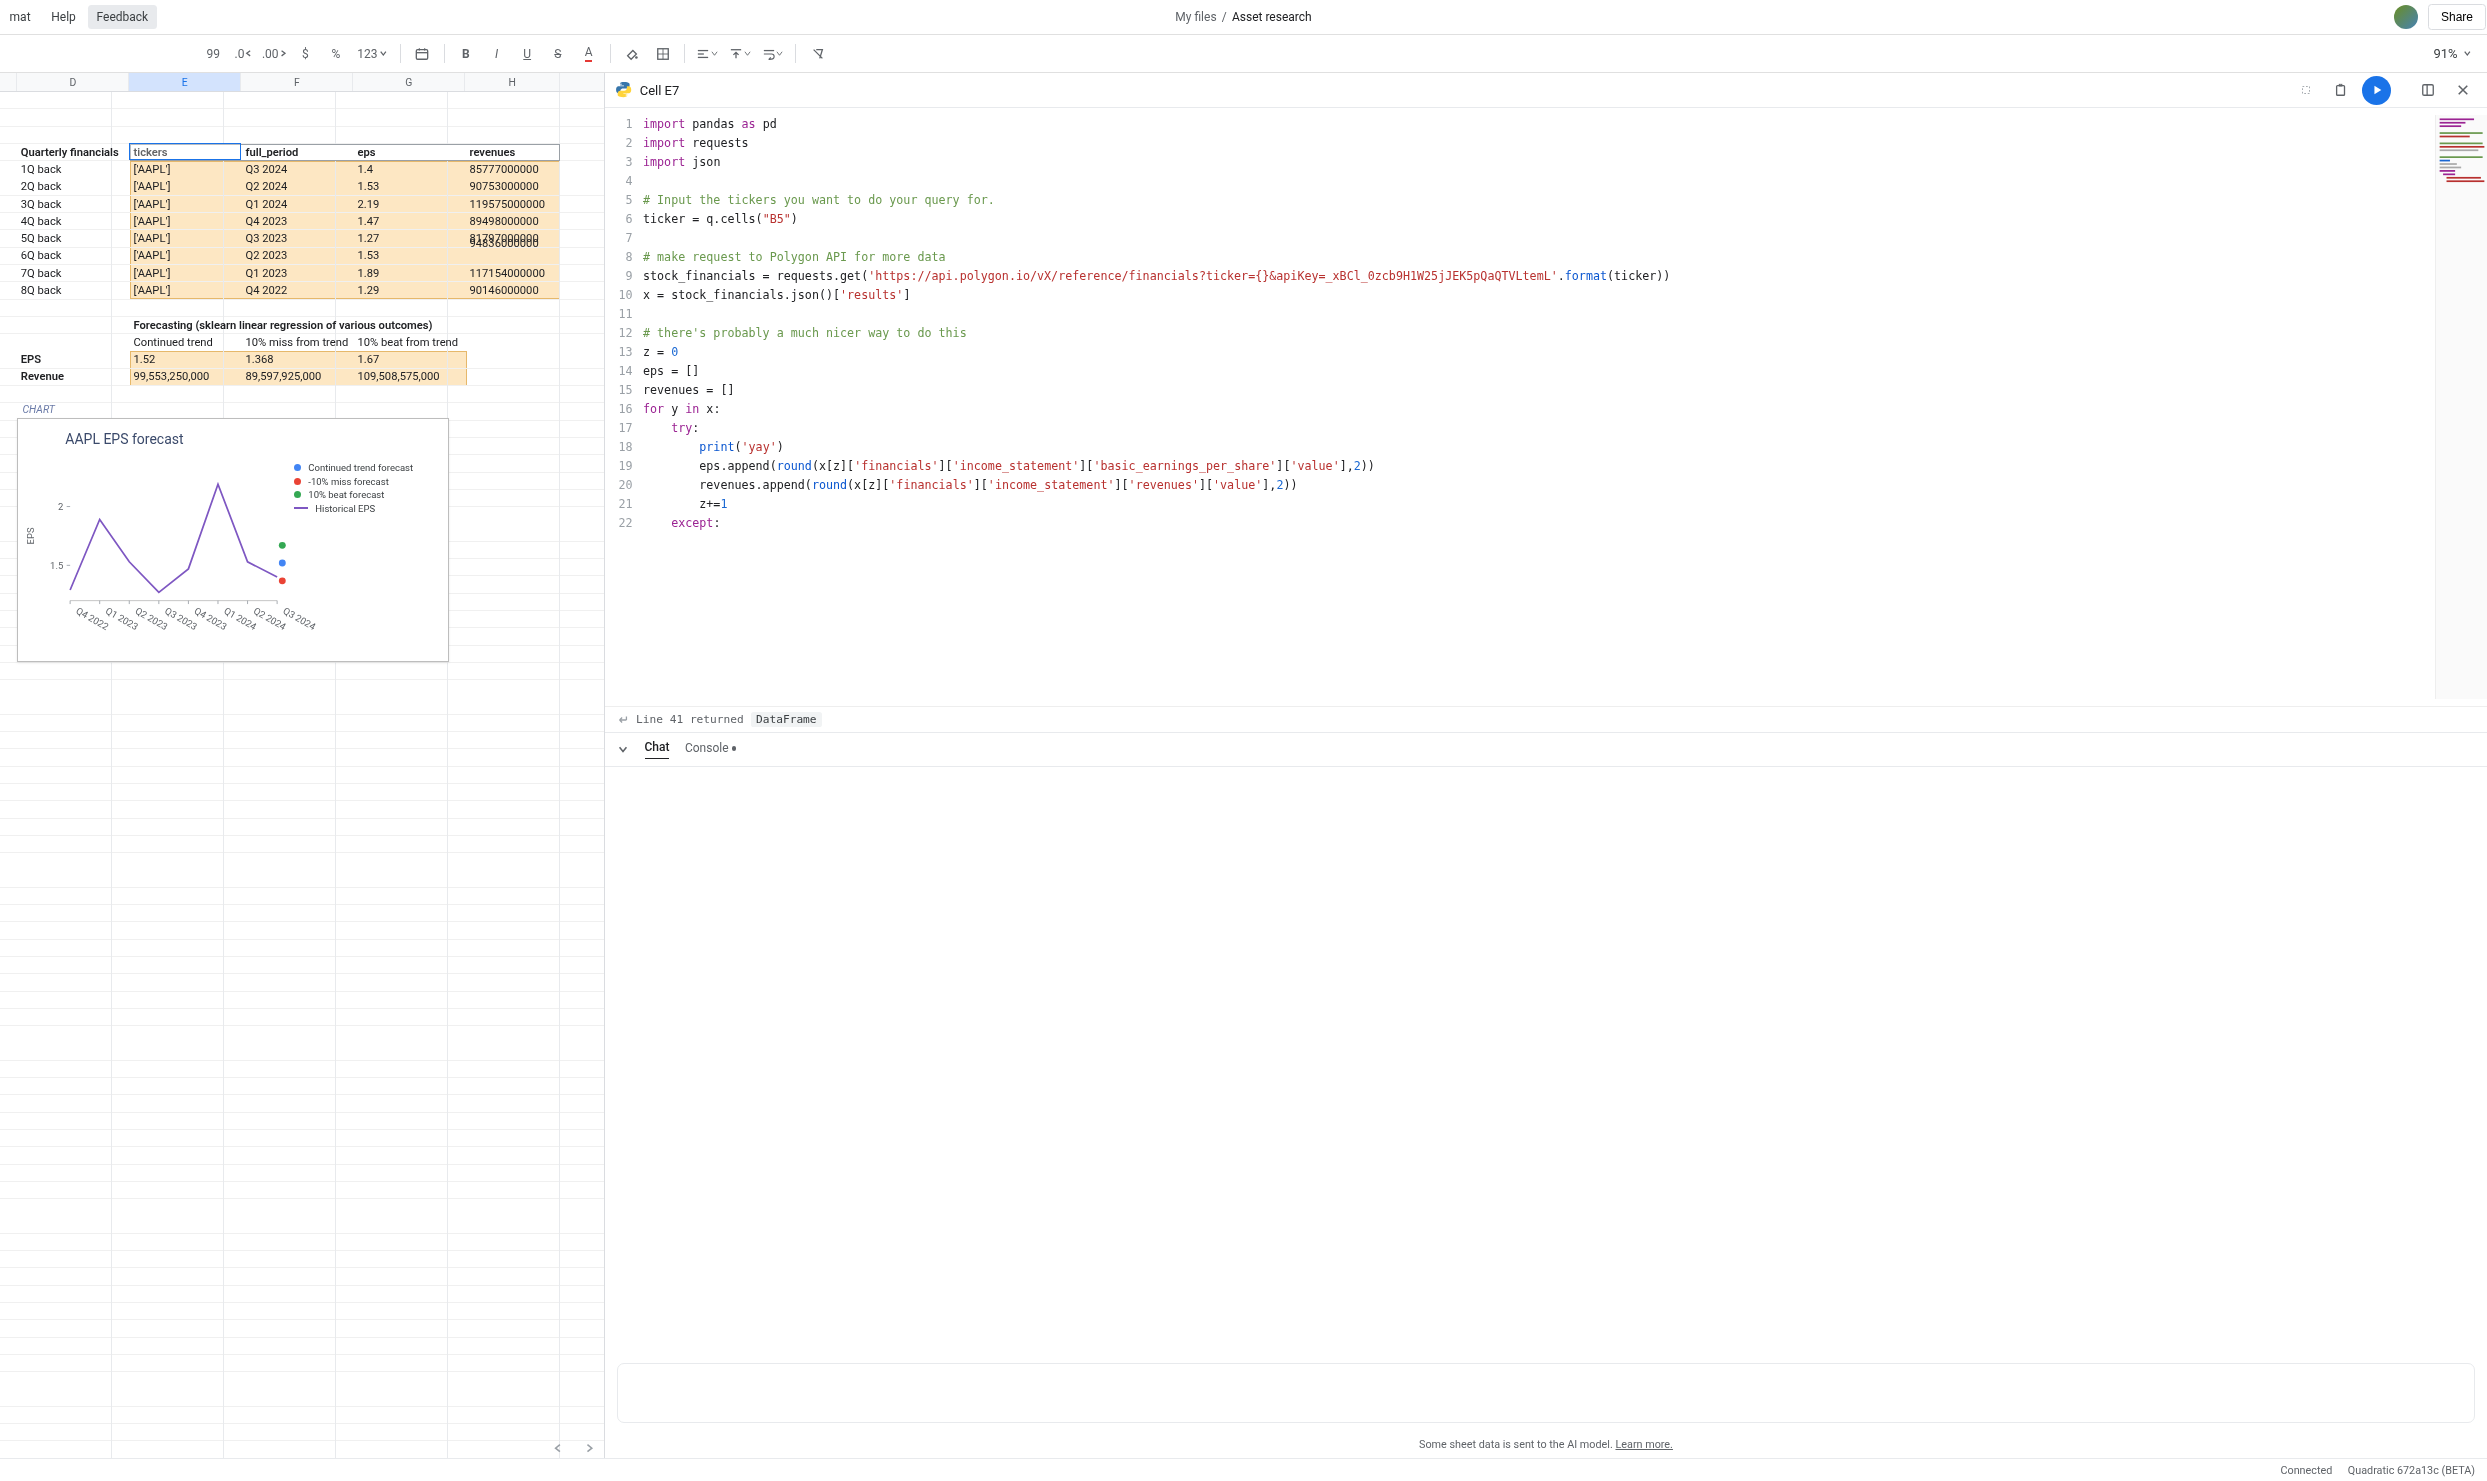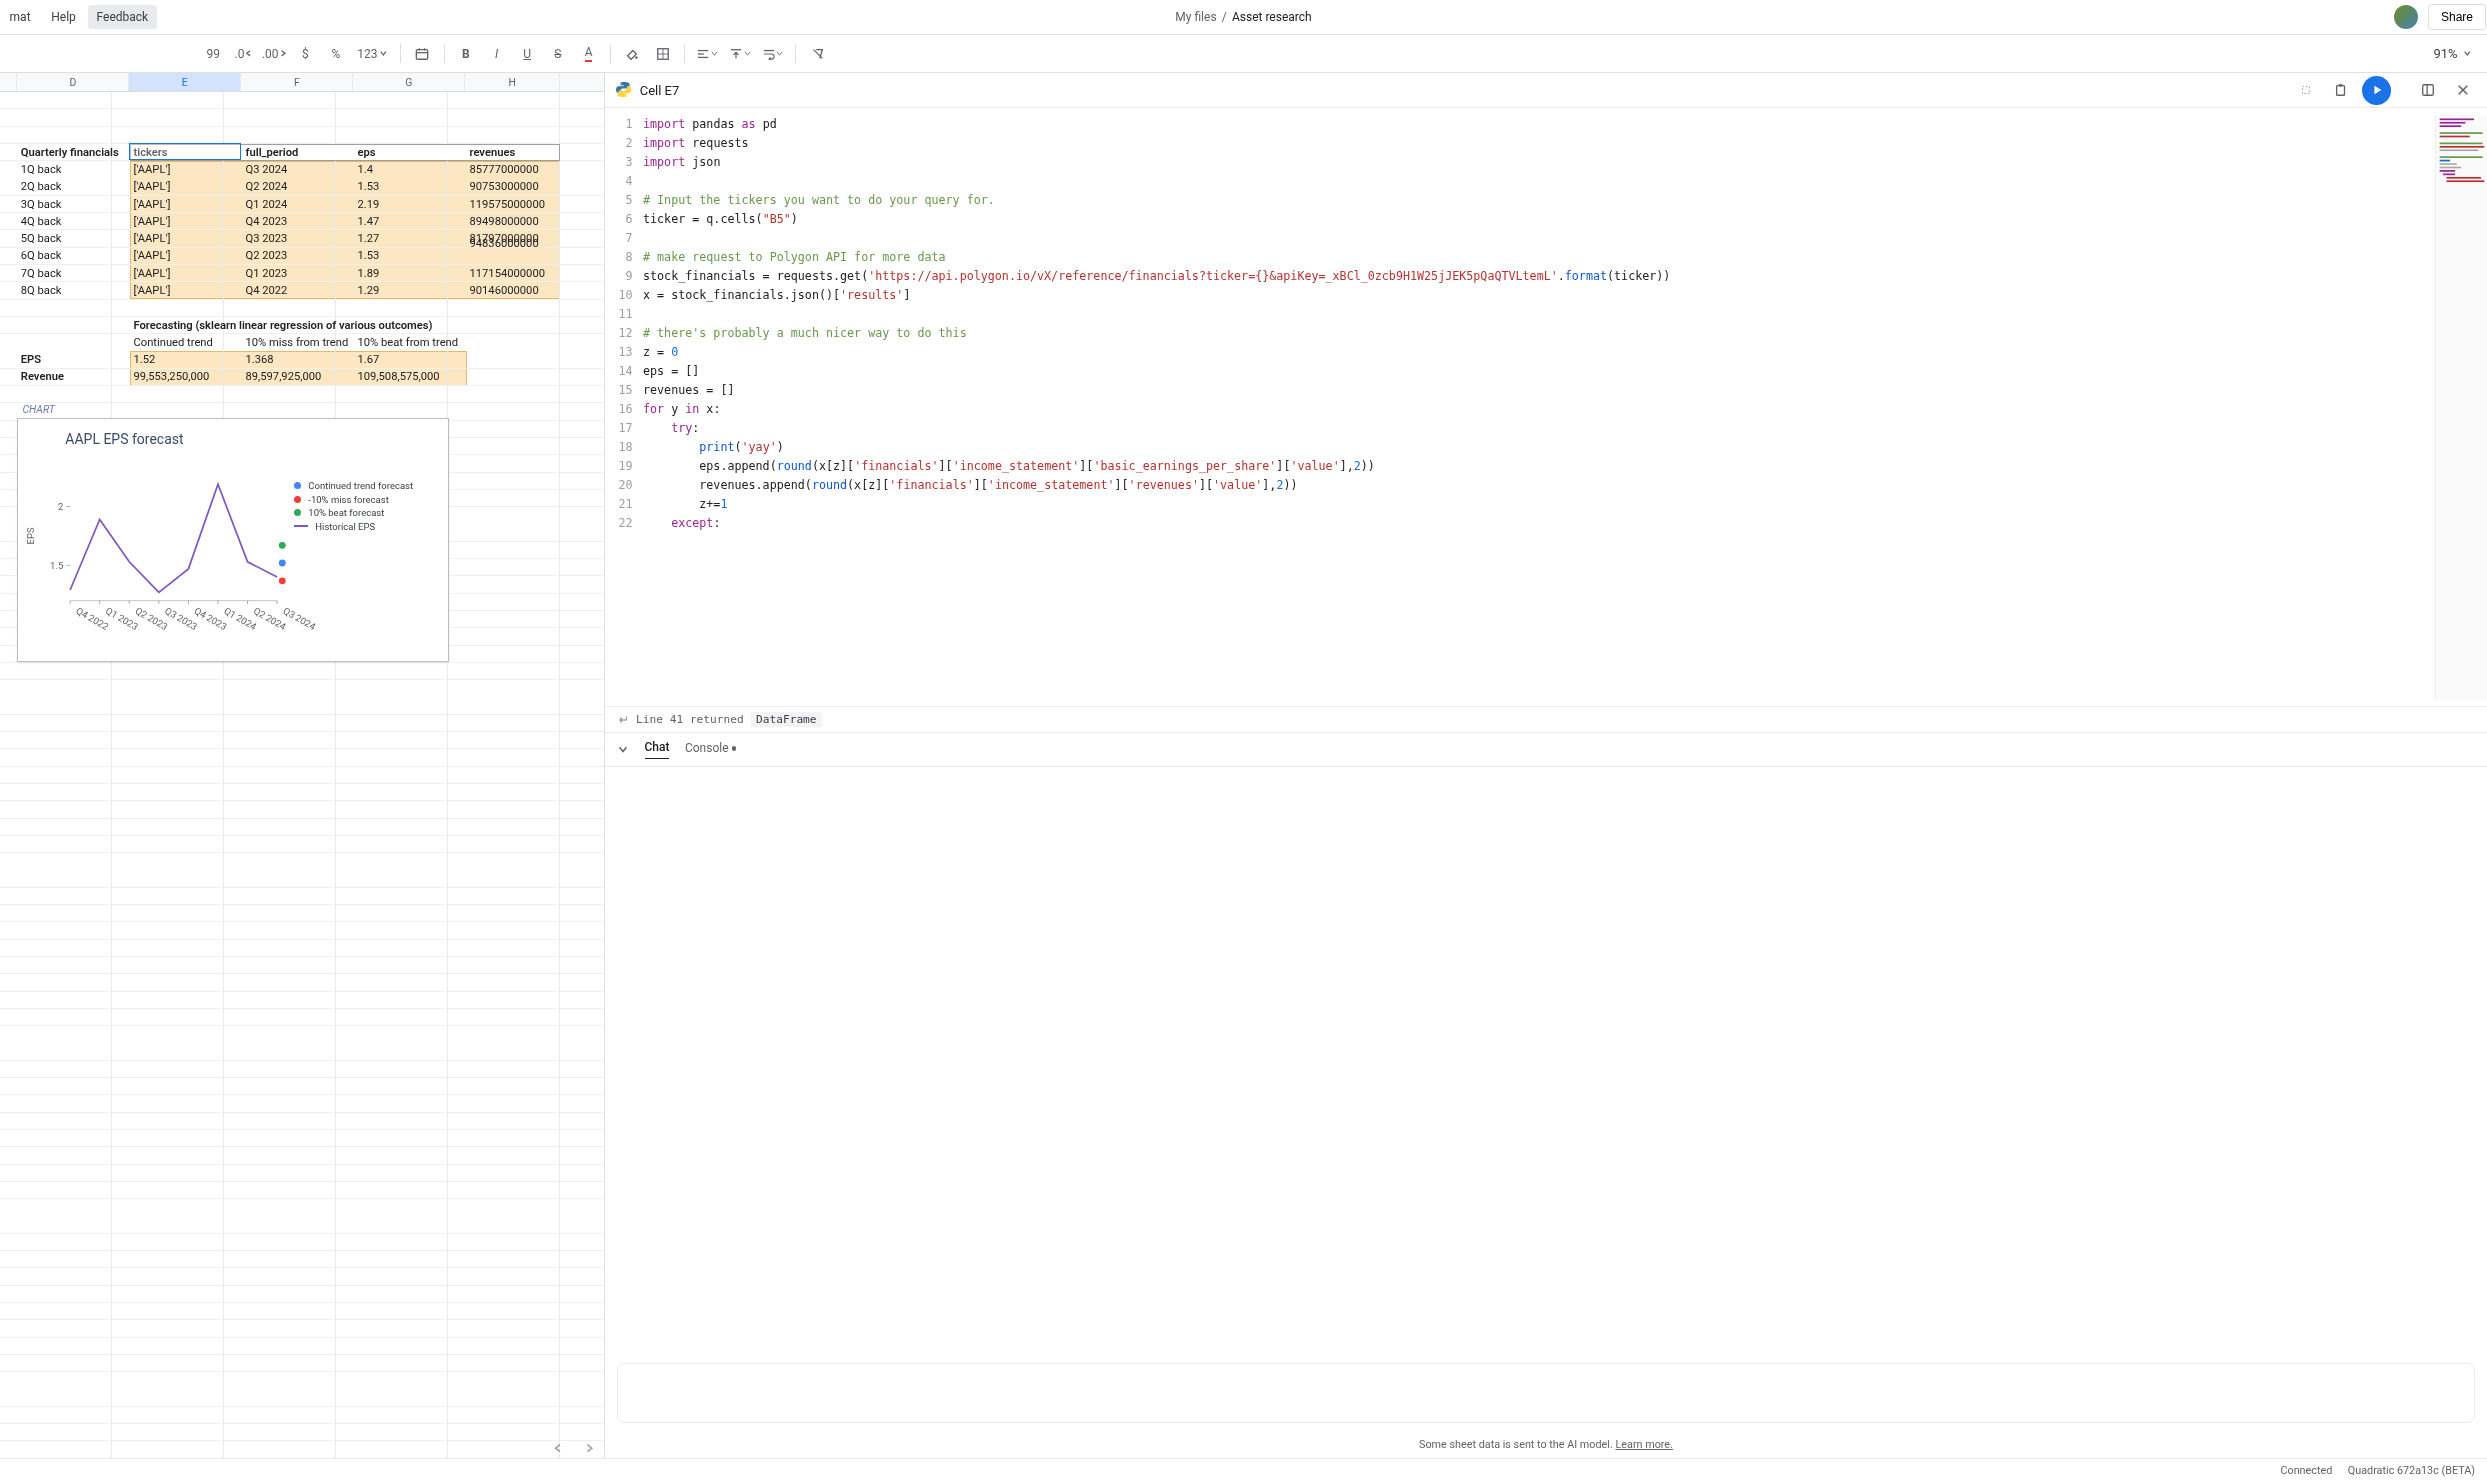--- a/index.html
+++ b/index.html
@@ -33,21 +33,21 @@
   repeating-linear-gradient(to bottom, transparent 0, transparent 16.4px, #f0f0f0 16.4px, #f0f0f0 17.3px);
 }
 .cell { position: absolute; font-size: 11.2px; line-height: 17.3px; padding: 0 3.5px; white-space: nowrap; overflow: hidden; }
 .bold { font-weight: 600; }
 .hdr-cell { background: #fff; border: 0.9px solid #9aa0a6; }
 .active-cell { position: absolute; border: 1.7px solid #1a73e8; background: rgba(255,255,255,0.3); pointer-events:none; }
 
 .chart-label { position: absolute; font-size: 10.4px; color: #6b7ba8; font-style: italic; padding: 0 3.5px; }
 .chart-box { position: absolute; background: #fff; border: 0.9px solid #bdbdbd; box-shadow: 0 0.9px 2.6px rgba(0,0,0,0.08); padding-left: 26px; }
 .chart-title { font-size: 14px; color: #3b4a6b; padding: 12px 0 0 21px; }
-.legend { position: absolute; top: 61px; left: 276px; font-size: 9.5px; color: #3c4043; }
+.legend { position: absolute; top: 43px; left: 276px; font-size: 9.5px; color: #3c4043; }
 .legend div { display: flex; align-items: center; gap: 7px; margin-bottom: 2.6px; }
 .legend-dot { width: 7px; height: 7px; border-radius: 50%; }
 .legend-line { width: 14px; height: 1.7px; }
 .axis-label { font-size: 11px; fill: #5f6368; }
 
 .code-header { display: flex; align-items: center; height: 35px; padding: 0 10.4px; border-bottom: 0.9px solid #e8eaed; gap: 7px; justify-content: center; }
 .cell-ref { font-size: 13px; color: #202124; }
 .code-header-right { margin-left: auto; display: flex; gap: 7px; align-items:center; }
 .icon-btn { width: 28px; height: 28px; display: flex; align-items: center; justify-content: center; border-radius: 3.5px; color: #5f6368; cursor: pointer; }
 .run-btn { width: 29px; height: 29px; border-radius: 50%; background: #1a73e8; display: flex; align-items: center; justify-content: center; cursor: pointer; }

